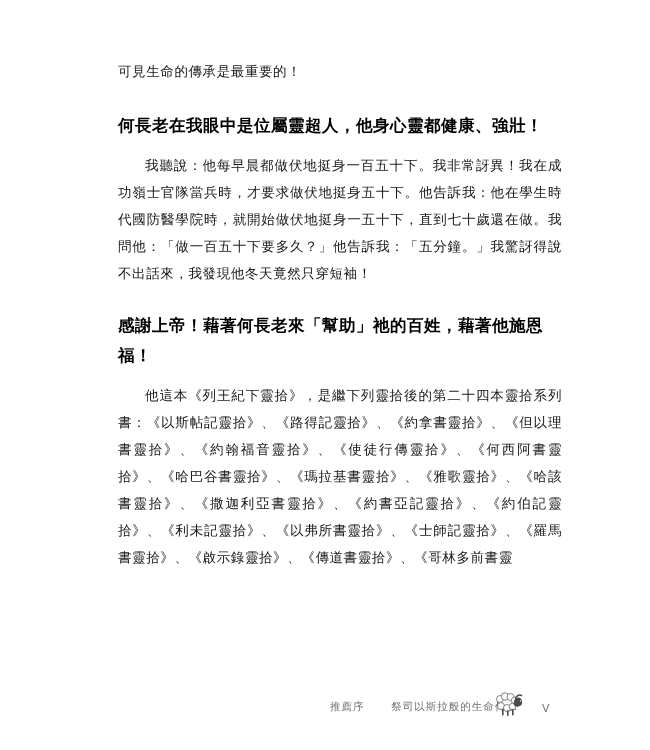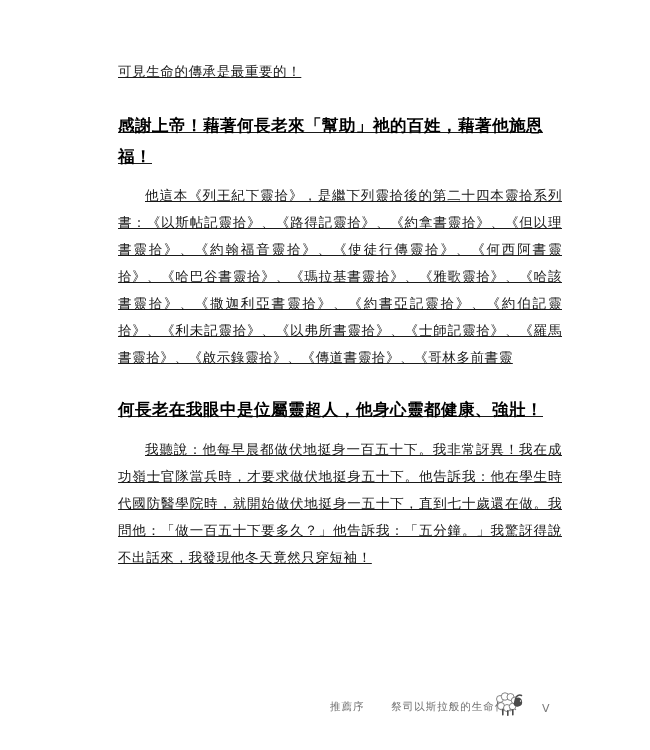--- a/index.html
+++ b/index.html
@@ -15,21 +15,20 @@
     overflow: hidden;
     position: relative;
   }
   .page {
     position: absolute;
     left: 0; top: 0;
     width: 650px;
     height: 750px;
     box-sizing: border-box;
     padding: 58px 88px 16px 118px;
-    text-decoration: underline;
   }
   .para {
     font-size: 13.5px;
     line-height: 2.0;
     letter-spacing: 0.6px;
     text-align: justify;
     margin: 0;
     color: #161616;
   }
   .para.intro {
@@ -87,27 +86,27 @@
   }
 </style>
 </head>
 <body>
 
 <div class="page">
 
   <p class="para intro">可見生命的傳承是最重要的！</p>
 
   <div class="block">
-    <h2 class="heading">感謝上帝！藉著何長老來「幫助」祂的百姓，藉著他施恩福！</h2>
-    <p class="para indent">他這本《列王紀下靈拾》，是繼下列靈拾後的第二十四本靈拾系列書：《以斯帖記靈拾》、《路得記靈拾》、《約拿書靈拾》、《但以理書靈拾》、《約翰福音靈拾》、《使徒行傳靈拾》、《何西阿書靈拾》、《哈巴谷書靈拾》、《瑪拉基書靈拾》、《雅歌靈拾》、《哈該書靈拾》、《撒迦利亞書靈拾》、《約書亞記靈拾》、《約伯記靈拾》、《利未記靈拾》、《以弗所書靈拾》、《士師記靈拾》、《羅馬書靈拾》、《啟示錄靈拾》、《傳道書靈拾》、《哥林多前書靈</p>
+    <h2 class="heading">何長老在我眼中是位屬靈超人，他身心靈都健康、強壯！</h2>
+    <p class="para indent">我聽說：他每早晨都做伏地挺身一百五十下。我非常訝異！我在成功嶺士官隊當兵時，才要求做伏地挺身五十下。他告訴我：他在學生時代國防醫學院時，就開始做伏地挺身一五十下，直到七十歲還在做。我問他：「做一百五十下要多久？」他告訴我：「五分鐘。」我驚訝得說不出話來，我發現他冬天竟然只穿短袖！</p>
   </div>
 
   <div class="block">
-    <h2 class="heading">何長老在我眼中是位屬靈超人，他身心靈都健康、強壯！</h2>
-    <p class="para indent">我聽說：他每早晨都做伏地挺身一百五十下。我非常訝異！我在成功嶺士官隊當兵時，才要求做伏地挺身五十下。他告訴我：他在學生時代國防醫學院時，就開始做伏地挺身一五十下，直到七十歲還在做。我問他：「做一百五十下要多久？」他告訴我：「五分鐘。」我驚訝得說不出話來，我發現他冬天竟然只穿短袖！</p>
+    <h2 class="heading">感謝上帝！藉著何長老來「幫助」祂的百姓，藉著他施恩福！</h2>
+    <p class="para indent">他這本《列王紀下靈拾》，是繼下列靈拾後的第二十四本靈拾系列書：《以斯帖記靈拾》、《路得記靈拾》、《約拿書靈拾》、《但以理書靈拾》、《約翰福音靈拾》、《使徒行傳靈拾》、《何西阿書靈拾》、《哈巴谷書靈拾》、《瑪拉基書靈拾》、《雅歌靈拾》、《哈該書靈拾》、《撒迦利亞書靈拾》、《約書亞記靈拾》、《約伯記靈拾》、《利未記靈拾》、《以弗所書靈拾》、《士師記靈拾》、《羅馬書靈拾》、《啟示錄靈拾》、《傳道書靈拾》、《哥林多前書靈</p>
   </div>
 
 </div>
 
 <div class="footer">
   <div class="footer-line">
     <span>推薦序</span>
     <span class="footer-sep"></span>
     <span>祭司以斯拉般的生命傳承</span>
   </div>

